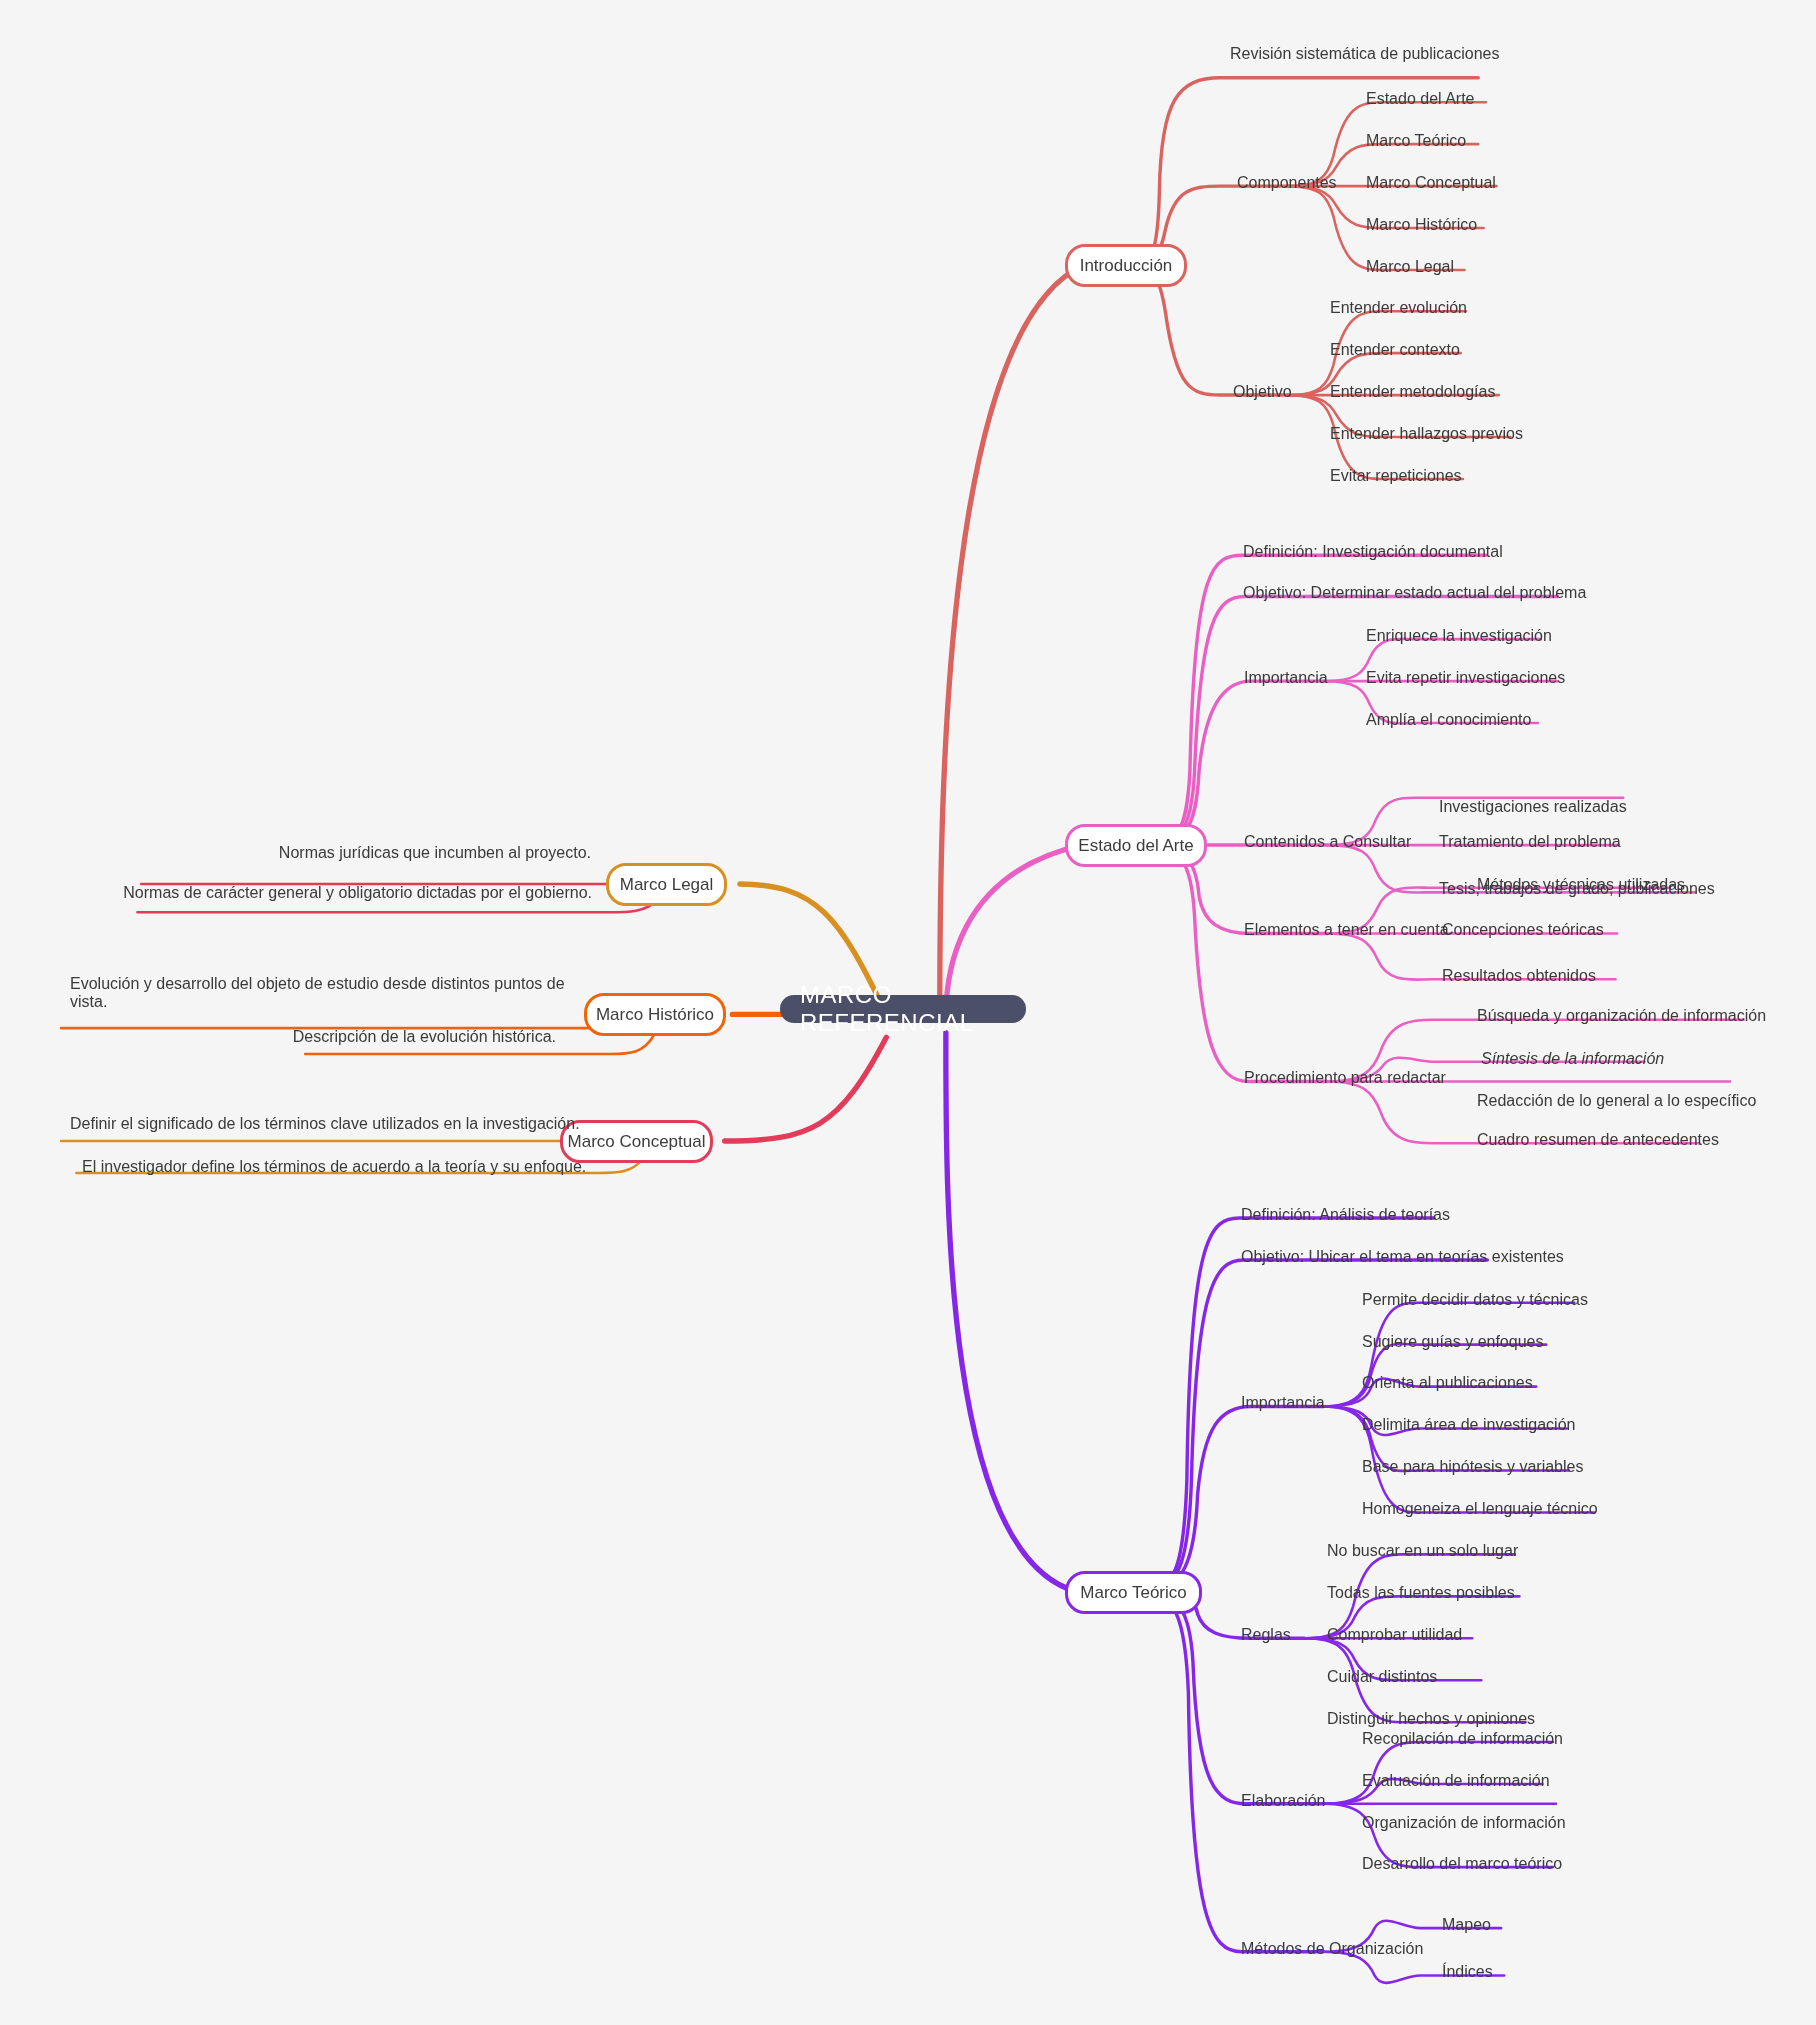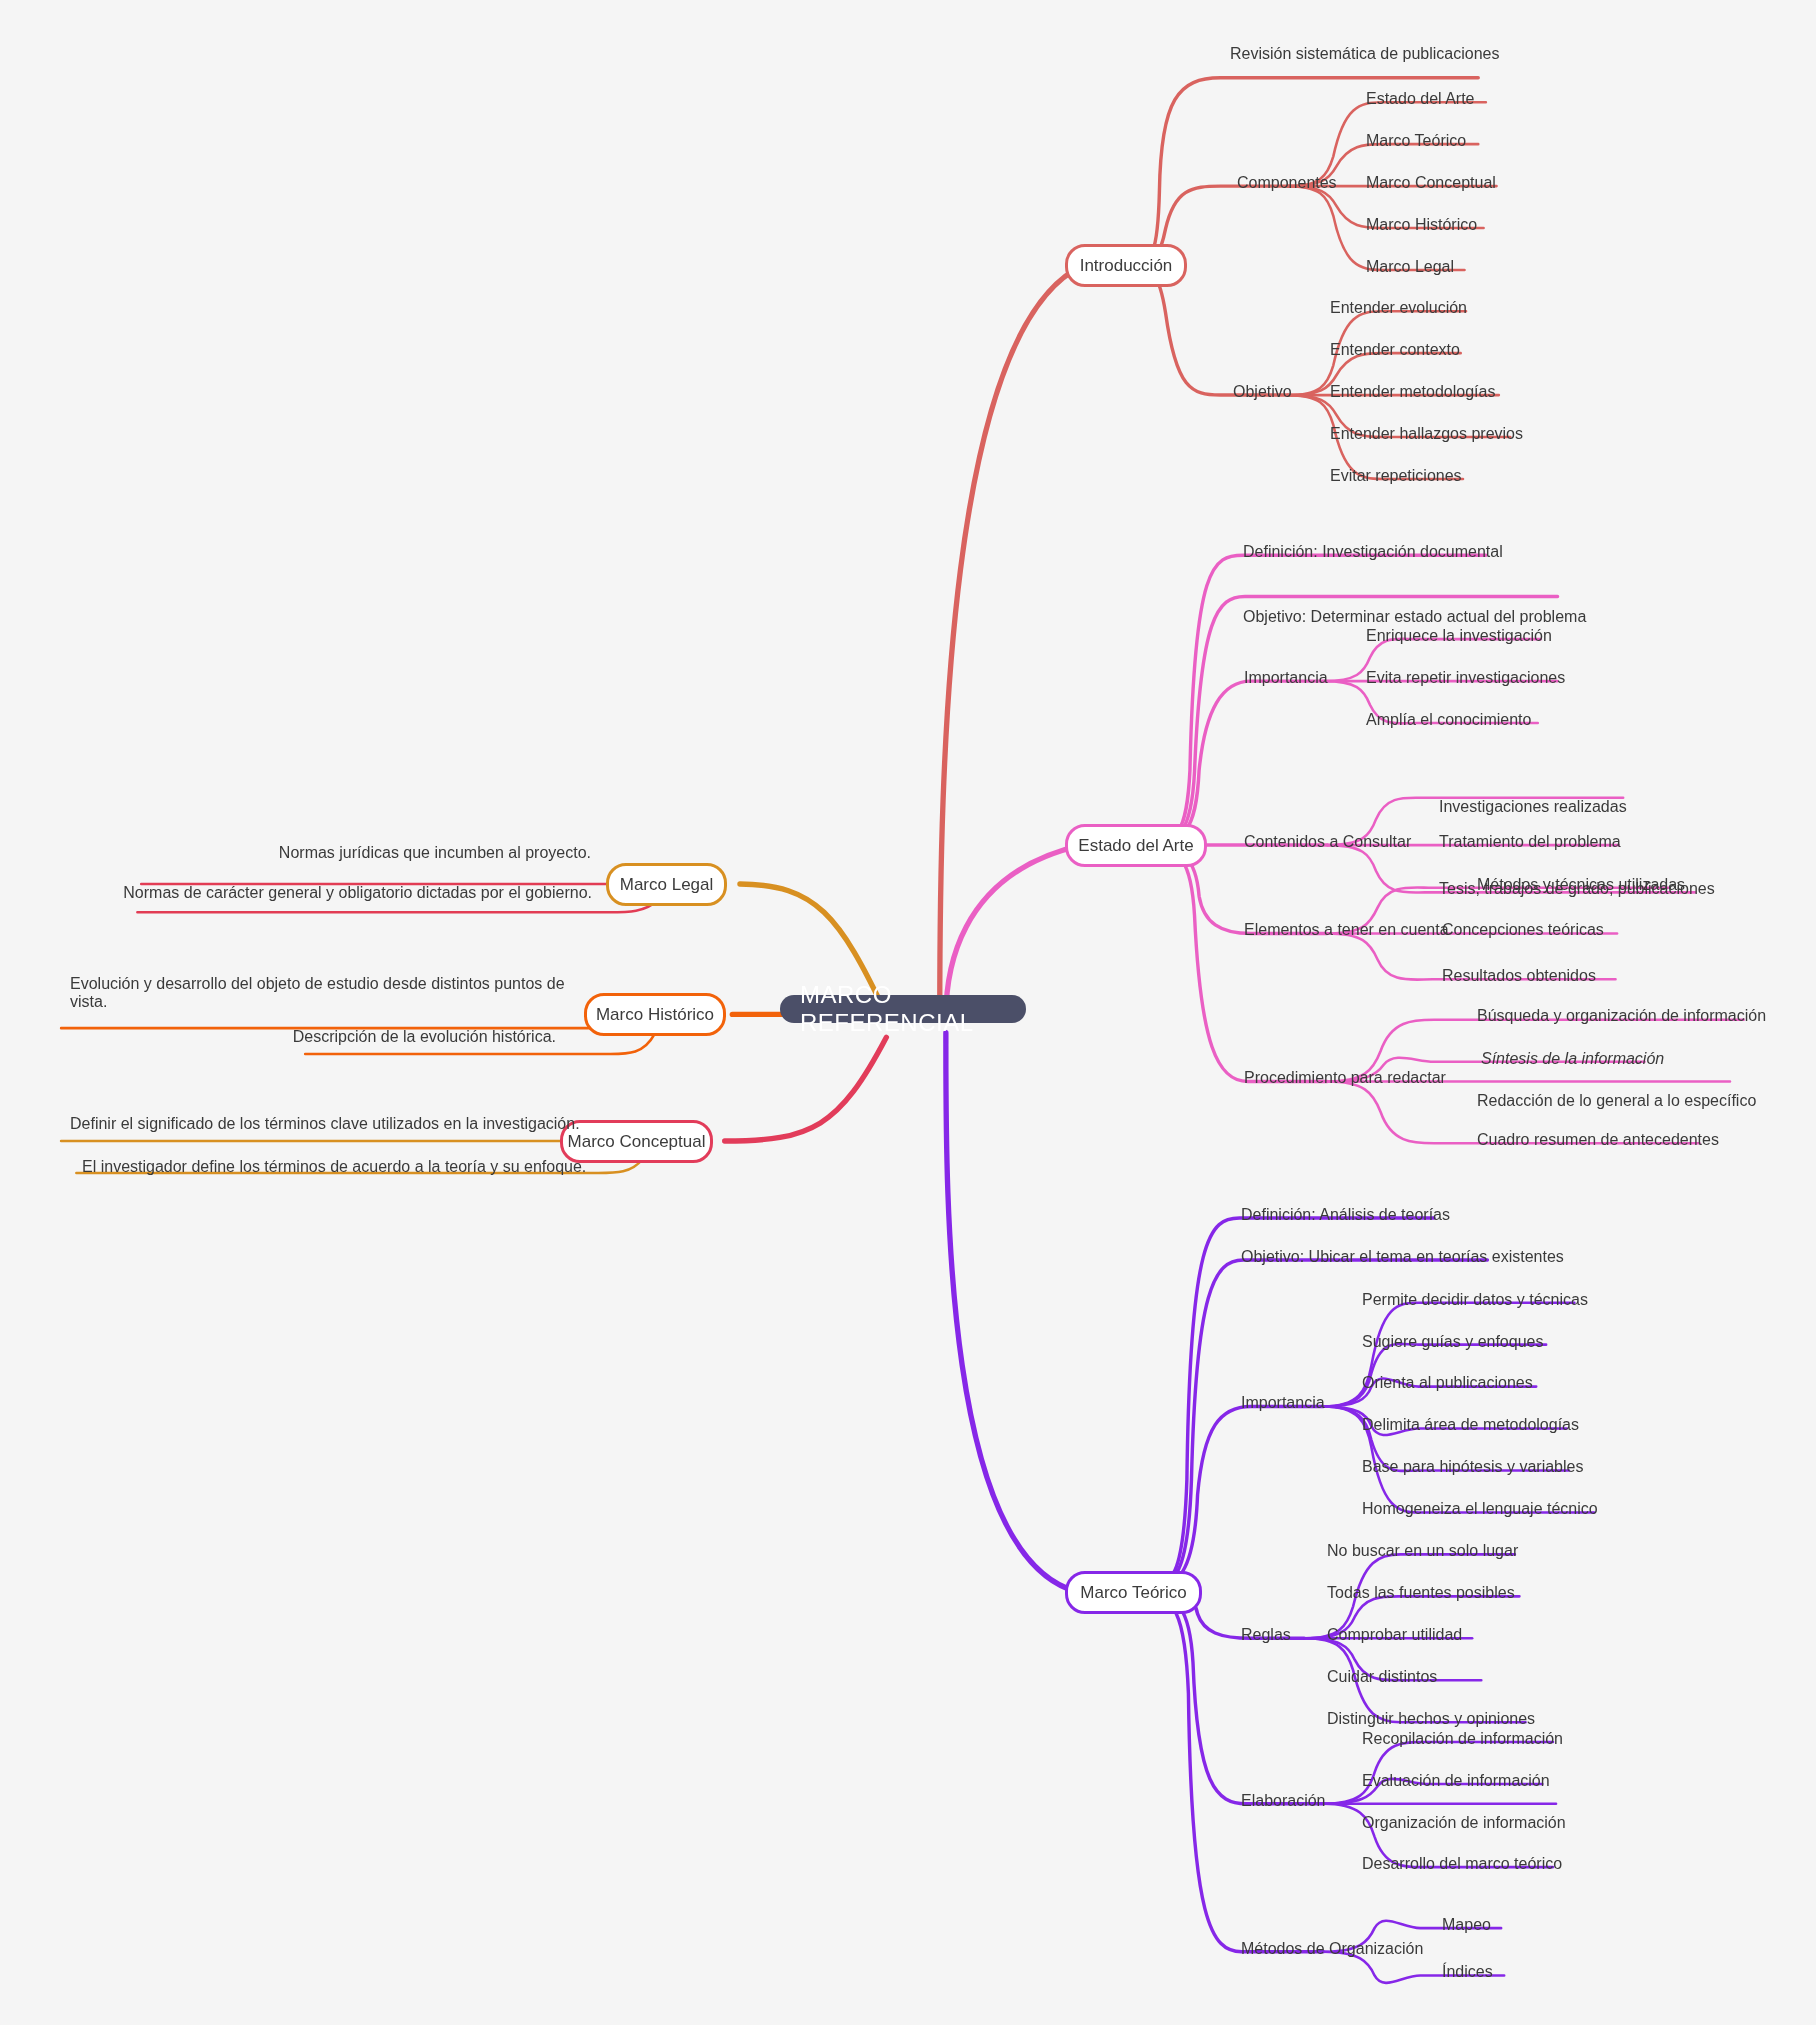--- a/index.html
+++ b/index.html
@@ -229,21 +229,21 @@
 
   <div class="txt" style="left:1233px; top:383px;">Objetivo</div>
 
   <div class="txt" style="left:1330px; top:299px;">Entender evolución</div>
   <div class="txt" style="left:1330px; top:341px;">Entender contexto</div>
   <div class="txt" style="left:1330px; top:383px;">Entender metodologías</div>
   <div class="txt" style="left:1330px; top:425px;">Entender hallazgos previos</div>
   <div class="txt" style="left:1330px; top:467px;">Evitar repeticiones</div>
 
   <div class="txt" style="left:1243px; top:543px;">Definición: Investigación documental</div>
-  <div class="txt" style="left:1243px; top:584px;margin-top:24px;">Objetivo: Determinar estado actual del problema</div>
+  <div class="txt" style="left:1243px; top:584px;">Objetivo: Determinar estado actual del problema</div>
 
   <div class="txt" style="left:1244px; top:669px;">Importancia</div>
   <div class="txt" style="left:1366px; top:627px;">Enriquece la investigación</div>
   <div class="txt" style="left:1366px; top:669px;">Evita repetir investigaciones</div>
   <div class="txt" style="left:1366px; top:711px;">Amplía el conocimiento</div>
 
   <div class="txt" style="left:1244px; top:833px;">Contenidos a Consultar</div>
   <div class="txt" style="left:1439px; top:798px;">Investigaciones realizadas</div>
   <div class="txt" style="left:1439px; top:833px;">Tratamiento del problema</div>
   <div class="txt" style="left:1439px; top:880px;">Tesis, trabajos de grado, publicaciones</div>
@@ -259,21 +259,21 @@
   <div class="txt" style="left:1477px; top:1092px;">Redacción de lo general a lo específico</div>
   <div class="txt" style="left:1477px; top:1131px;">Cuadro resumen de antecedentes</div>
 
   <div class="txt" style="left:1241px; top:1206px;">Definición: Análisis de teorías</div>
   <div class="txt" style="left:1241px; top:1248px;">Objetivo: Ubicar el tema en teorías existentes</div>
 
   <div class="txt" style="left:1241px; top:1394px;">Importancia</div>
   <div class="txt" style="left:1362px; top:1291px;">Permite decidir datos y técnicas</div>
   <div class="txt" style="left:1362px; top:1333px;">Sugiere guías y enfoques</div>
   <div class="txt" style="left:1362px; top:1374px;">Orienta al publicaciones</div>
-  <div class="txt" style="left:1362px; top:1416px;">Delimita área de metodologías</div>
+  <div class="txt" style="left:1362px; top:1416px;">Delimita área de investigación</div>
   <div class="txt" style="left:1362px; top:1458px;">Base para hipótesis y variables</div>
   <div class="txt" style="left:1362px; top:1500px;">Homogeneiza el lenguaje técnico</div>
 
   <div class="txt" style="left:1241px; top:1626px;">Reglas</div>
   <div class="txt" style="left:1327px; top:1542px;">No buscar en un solo lugar</div>
   <div class="txt" style="left:1327px; top:1584px;">Todas las fuentes posibles</div>
   <div class="txt" style="left:1327px; top:1626px;">Comprobar utilidad</div>
   <div class="txt" style="left:1327px; top:1668px;">Cuidar distintos</div>
   <div class="txt" style="left:1327px; top:1710px;">Distinguir hechos y opiniones</div>
 

